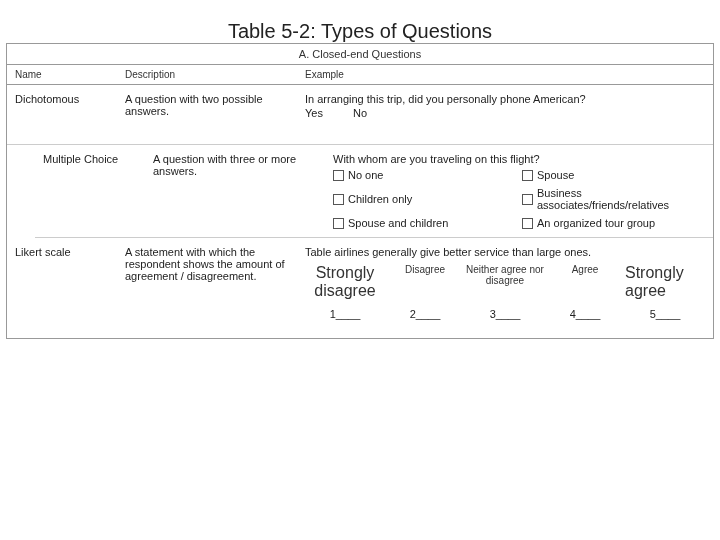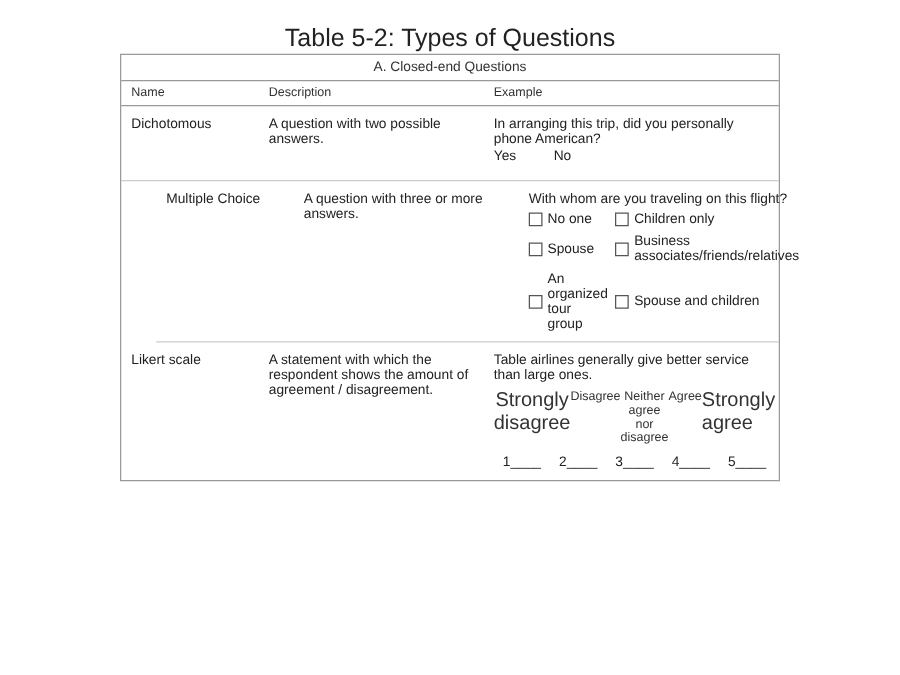--- a/index.html
+++ b/index.html
@@ -14,21 +14,21 @@
       width: 720px;
       min-height: 540px;
     }
     .page-title {
       font-size: 20px;
       font-weight: normal;
       color: #222;
     }
     .outer-table {
       border: 1px solid #999;
-      width: 528px;
+      width: 708px;
     }
     .section-header {
       text-align: center;
       border-bottom: 1px solid #999;
       padding: 4px;
       font-size: 11px;
       color: #333;
     }
     .col-headers {
       display: grid;
@@ -147,37 +147,37 @@
     <div class="cell">A question with three or more answers.</div>
     <div class="example-cell">
       <div>With whom are you traveling on this flight?</div>
       <div class="checkbox-grid">
         <div class="checkbox-item">
           <span class="checkbox-box"></span>
           <span>No one</span>
         </div>
         <div class="checkbox-item">
           <span class="checkbox-box"></span>
+          <span>Spouse</span>
+        </div>
+        <div class="checkbox-item">
+          <span class="checkbox-box"></span>
           <span>Children only</span>
         </div>
         <div class="checkbox-item">
           <span class="checkbox-box"></span>
-          <span>Spouse</span>
-        </div>
-        <div class="checkbox-item">
-          <span class="checkbox-box"></span>
           <span>Business associates/friends/relatives</span>
         </div>
         <div class="checkbox-item">
           <span class="checkbox-box"></span>
+          <span>Spouse and children</span>
+        </div>
+        <div class="checkbox-item">
+          <span class="checkbox-box"></span>
           <span>An organized tour group</span>
-        </div>
-        <div class="checkbox-item">
-          <span class="checkbox-box"></span>
-          <span>Spouse and children</span>
         </div>
       </div>
     </div>
   </div>
 
   <div class="table-row row-likert">
     <div class="cell cell-name">Likert scale</div>
     <div class="cell">A statement with which the respondent shows the amount of agreement / disagreement.</div>
     <div class="example-cell">
       <div>Table airlines generally give better service than large ones.</div>

